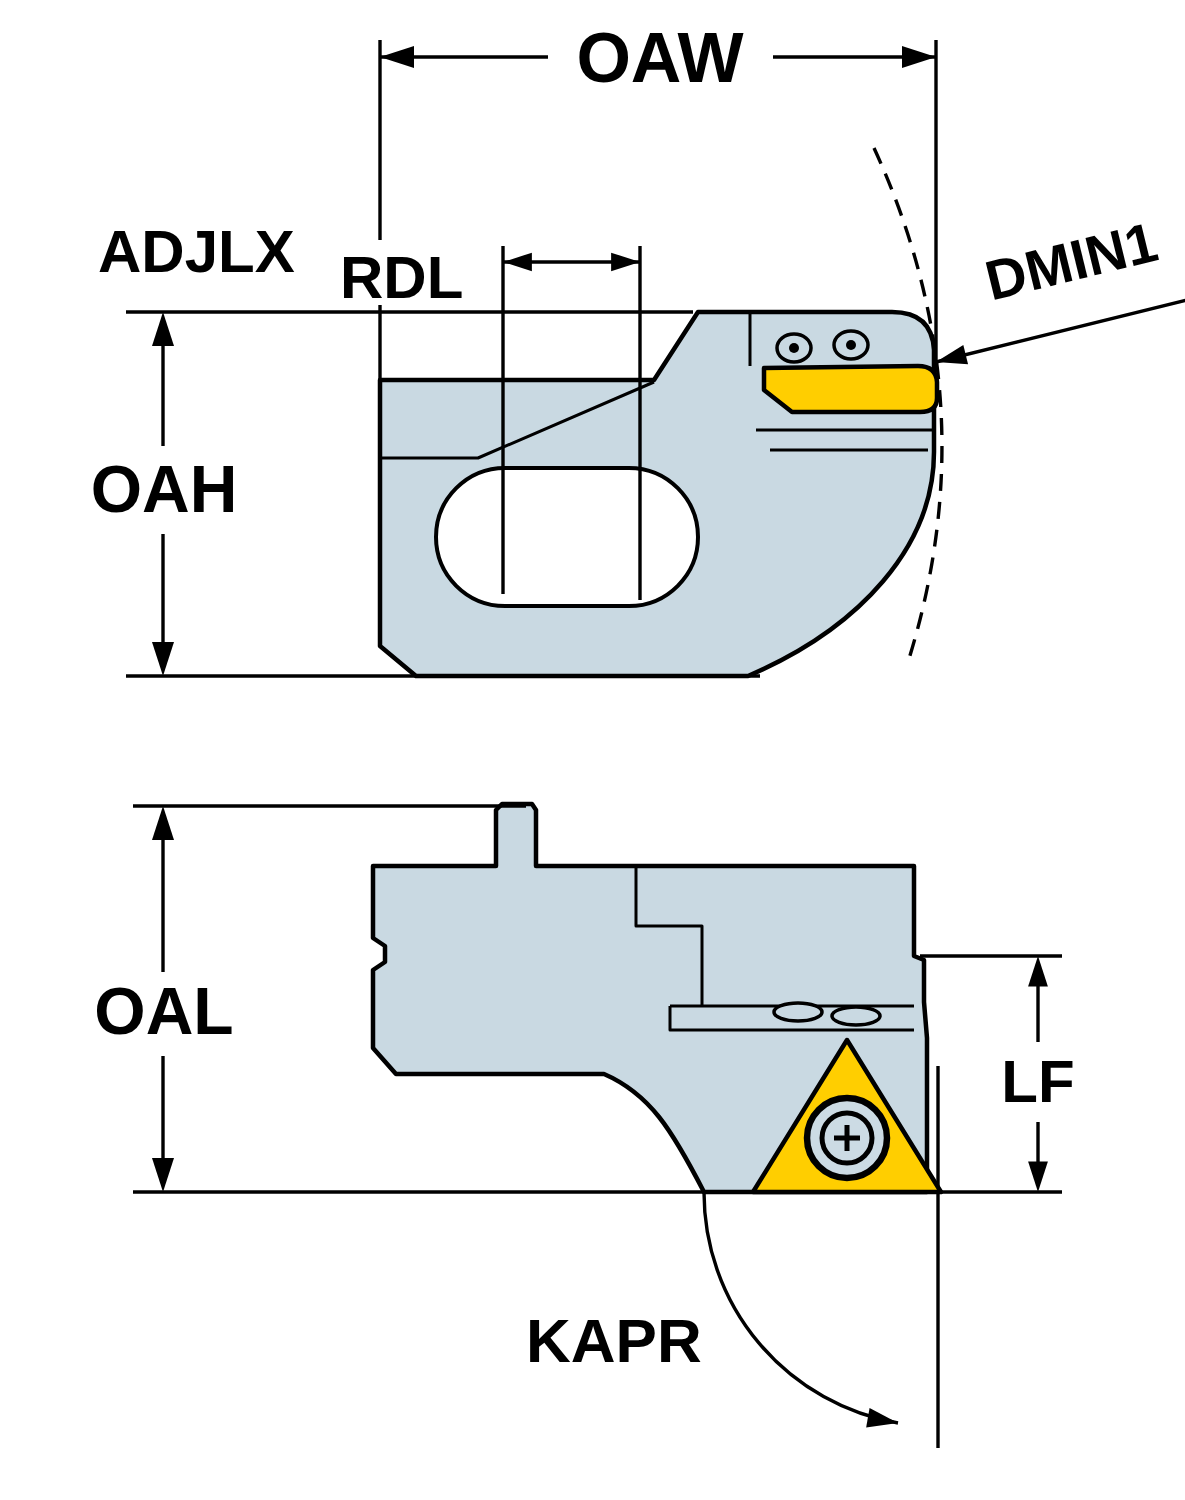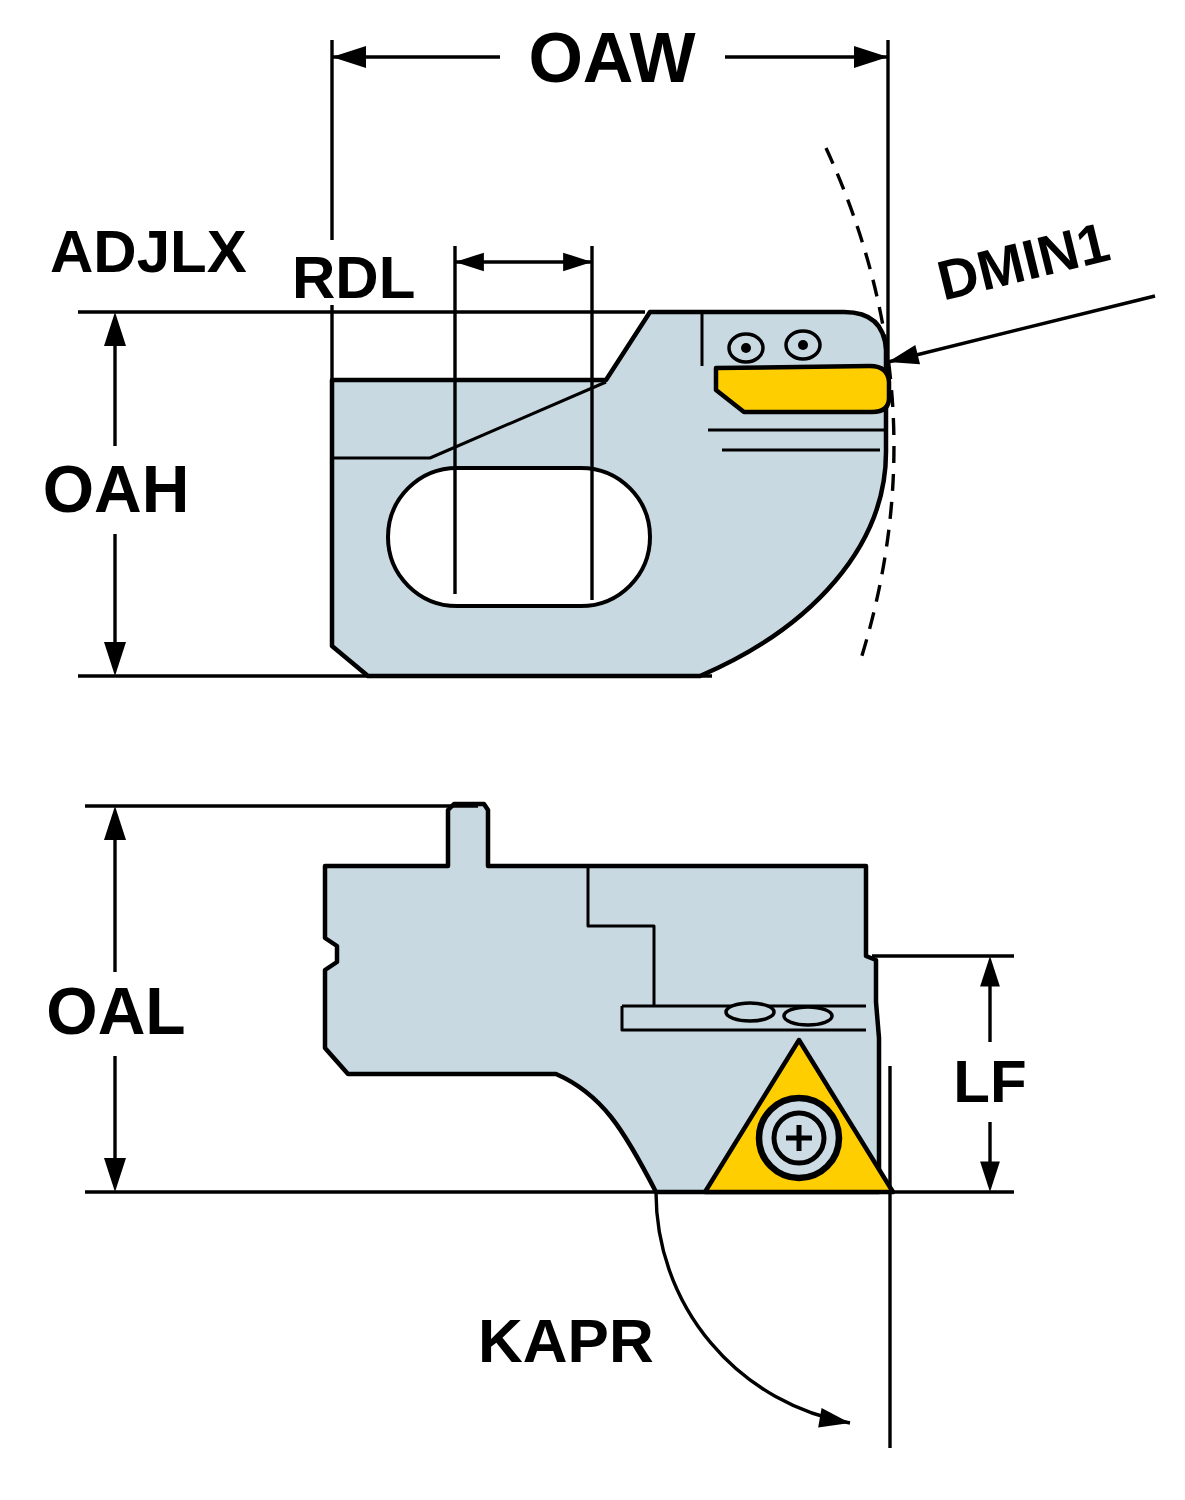--- a/index.html
+++ b/index.html
@@ -6,20 +6,21 @@
     margin: 0;
     padding: 0;
     background: #ffffff;
     font-family: "Liberation Sans", sans-serif;
   }
   .canvas {
     width: 1064px;
     height: 1500px;
     position: relative;
     background: var(--bg, #ffffff);
+    margin-left: 48px;
   }
   svg { display: block; }
 
   
   .part-outline {
     fill: var(--body-fill, #c9d9e2);
     stroke: var(--line, #000);
     stroke-width: 4.5;
     stroke-linejoin: round;
   }

